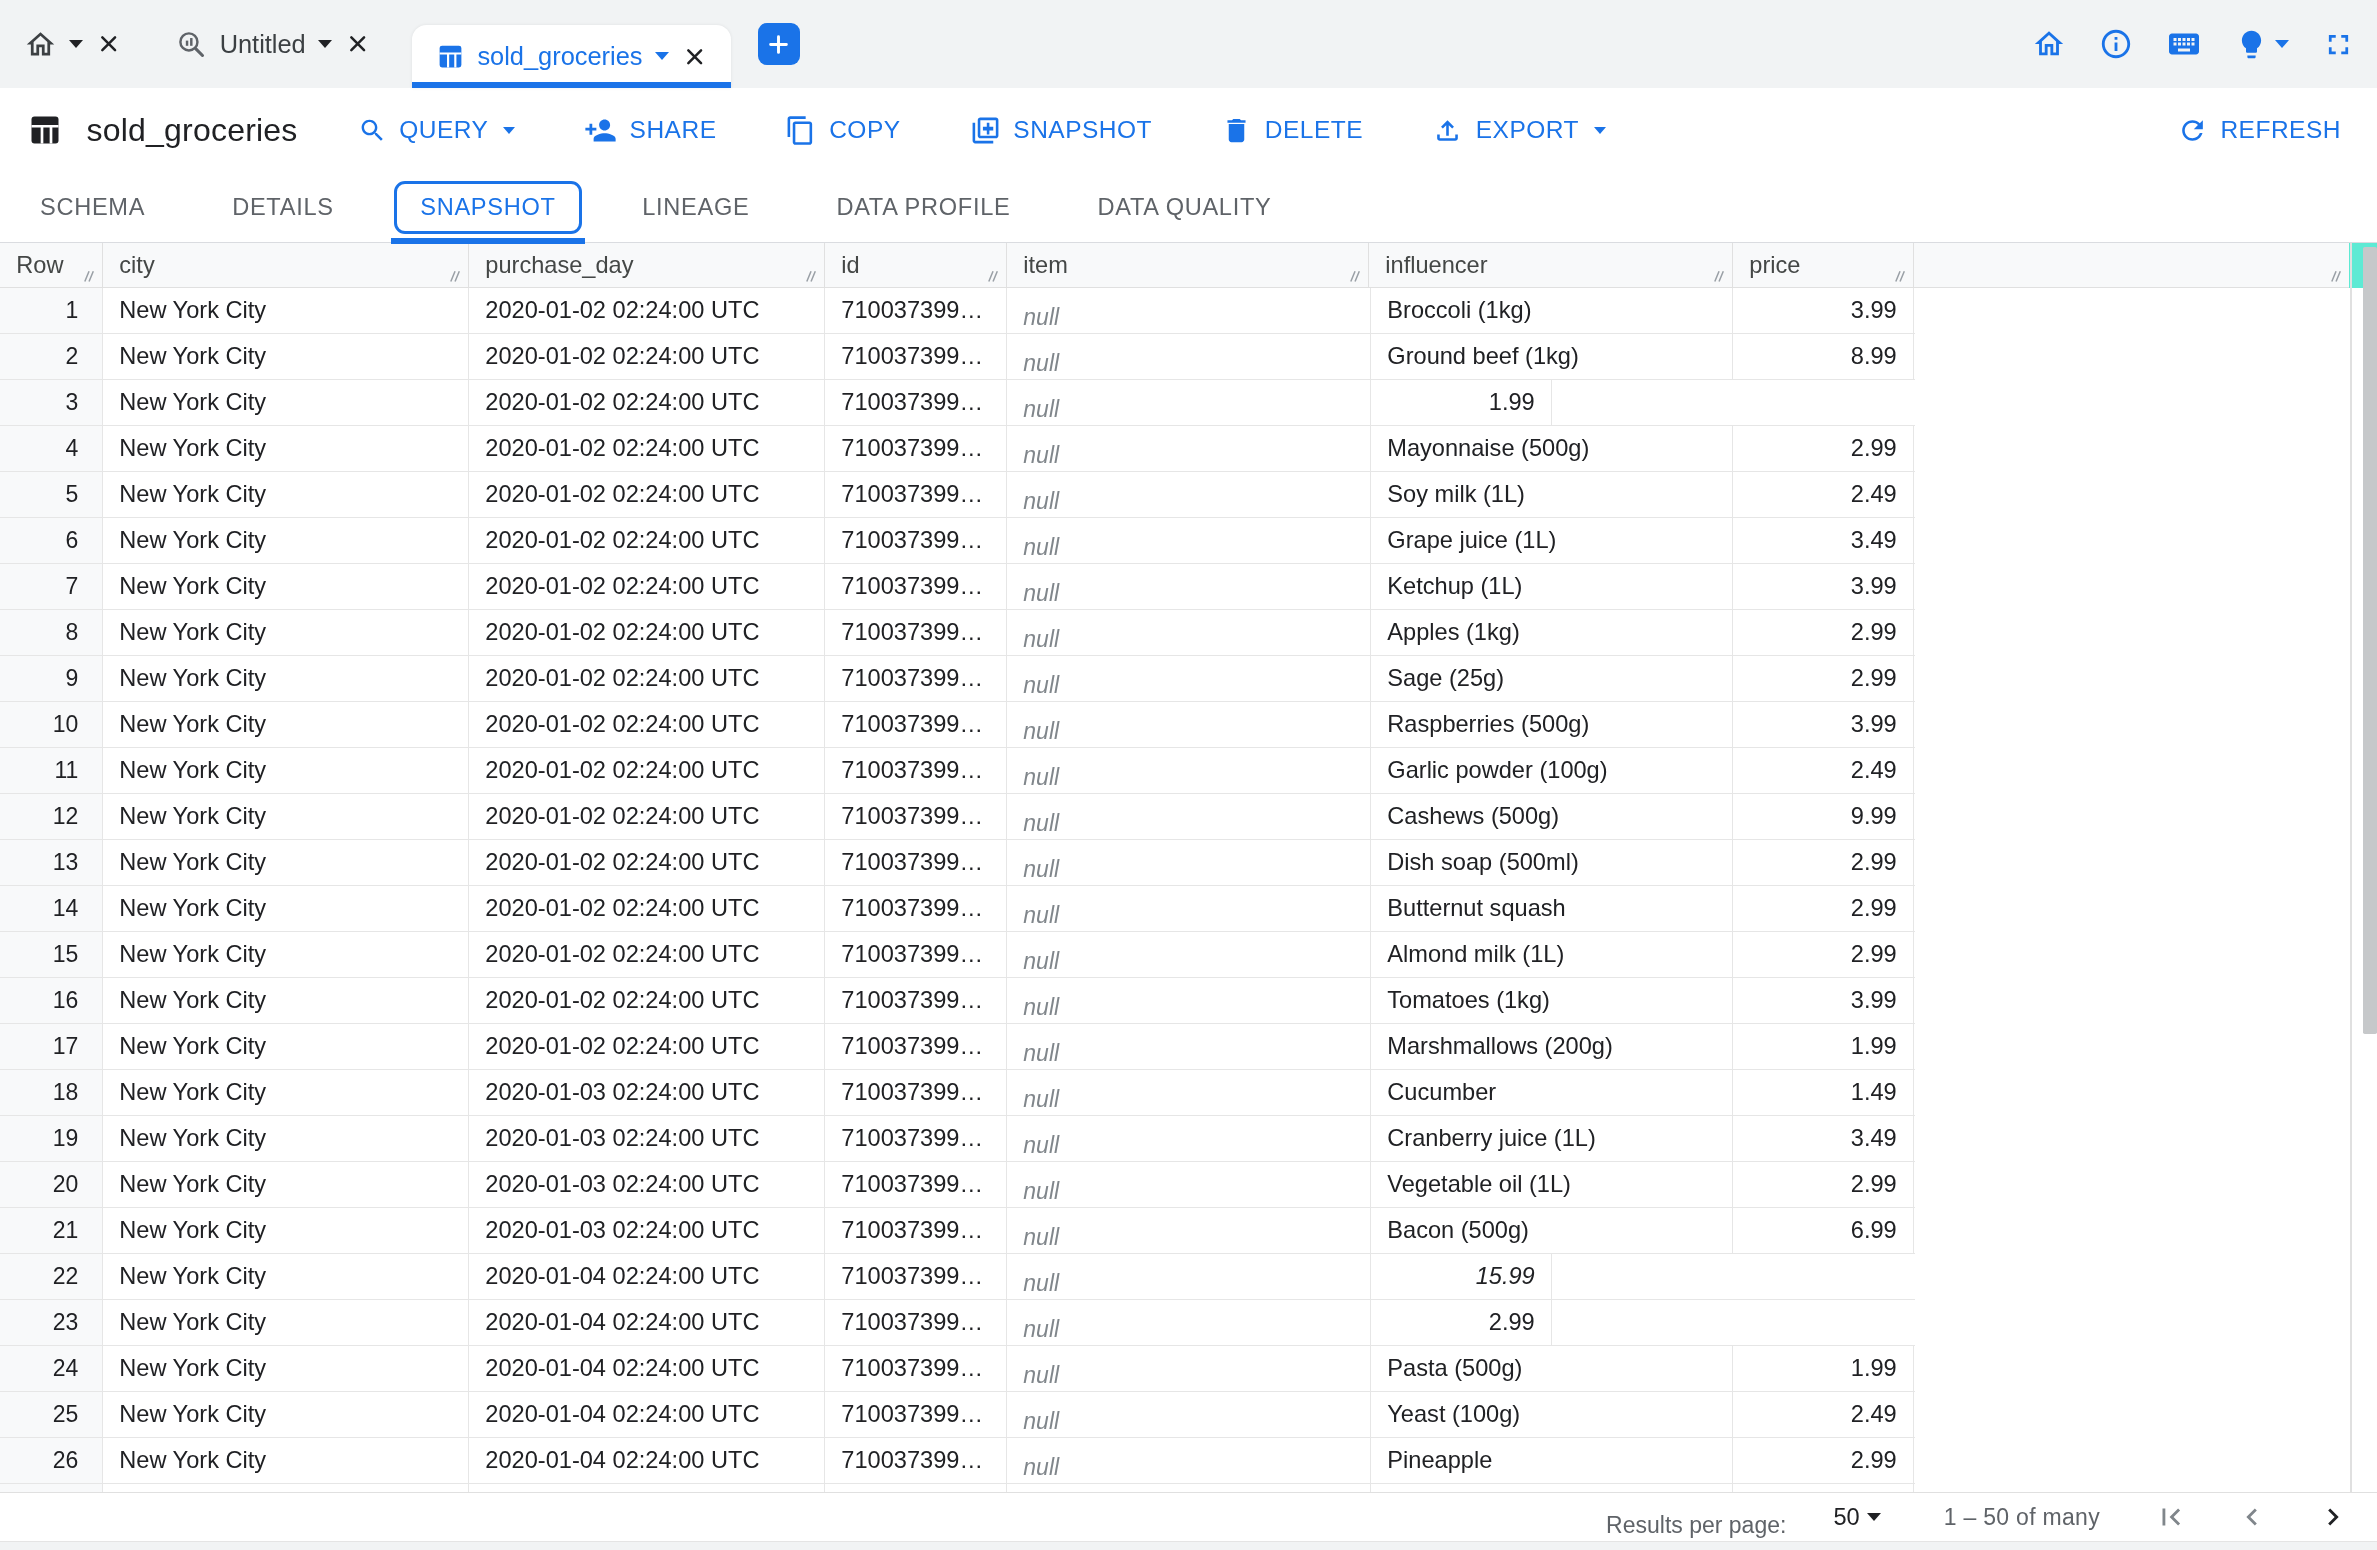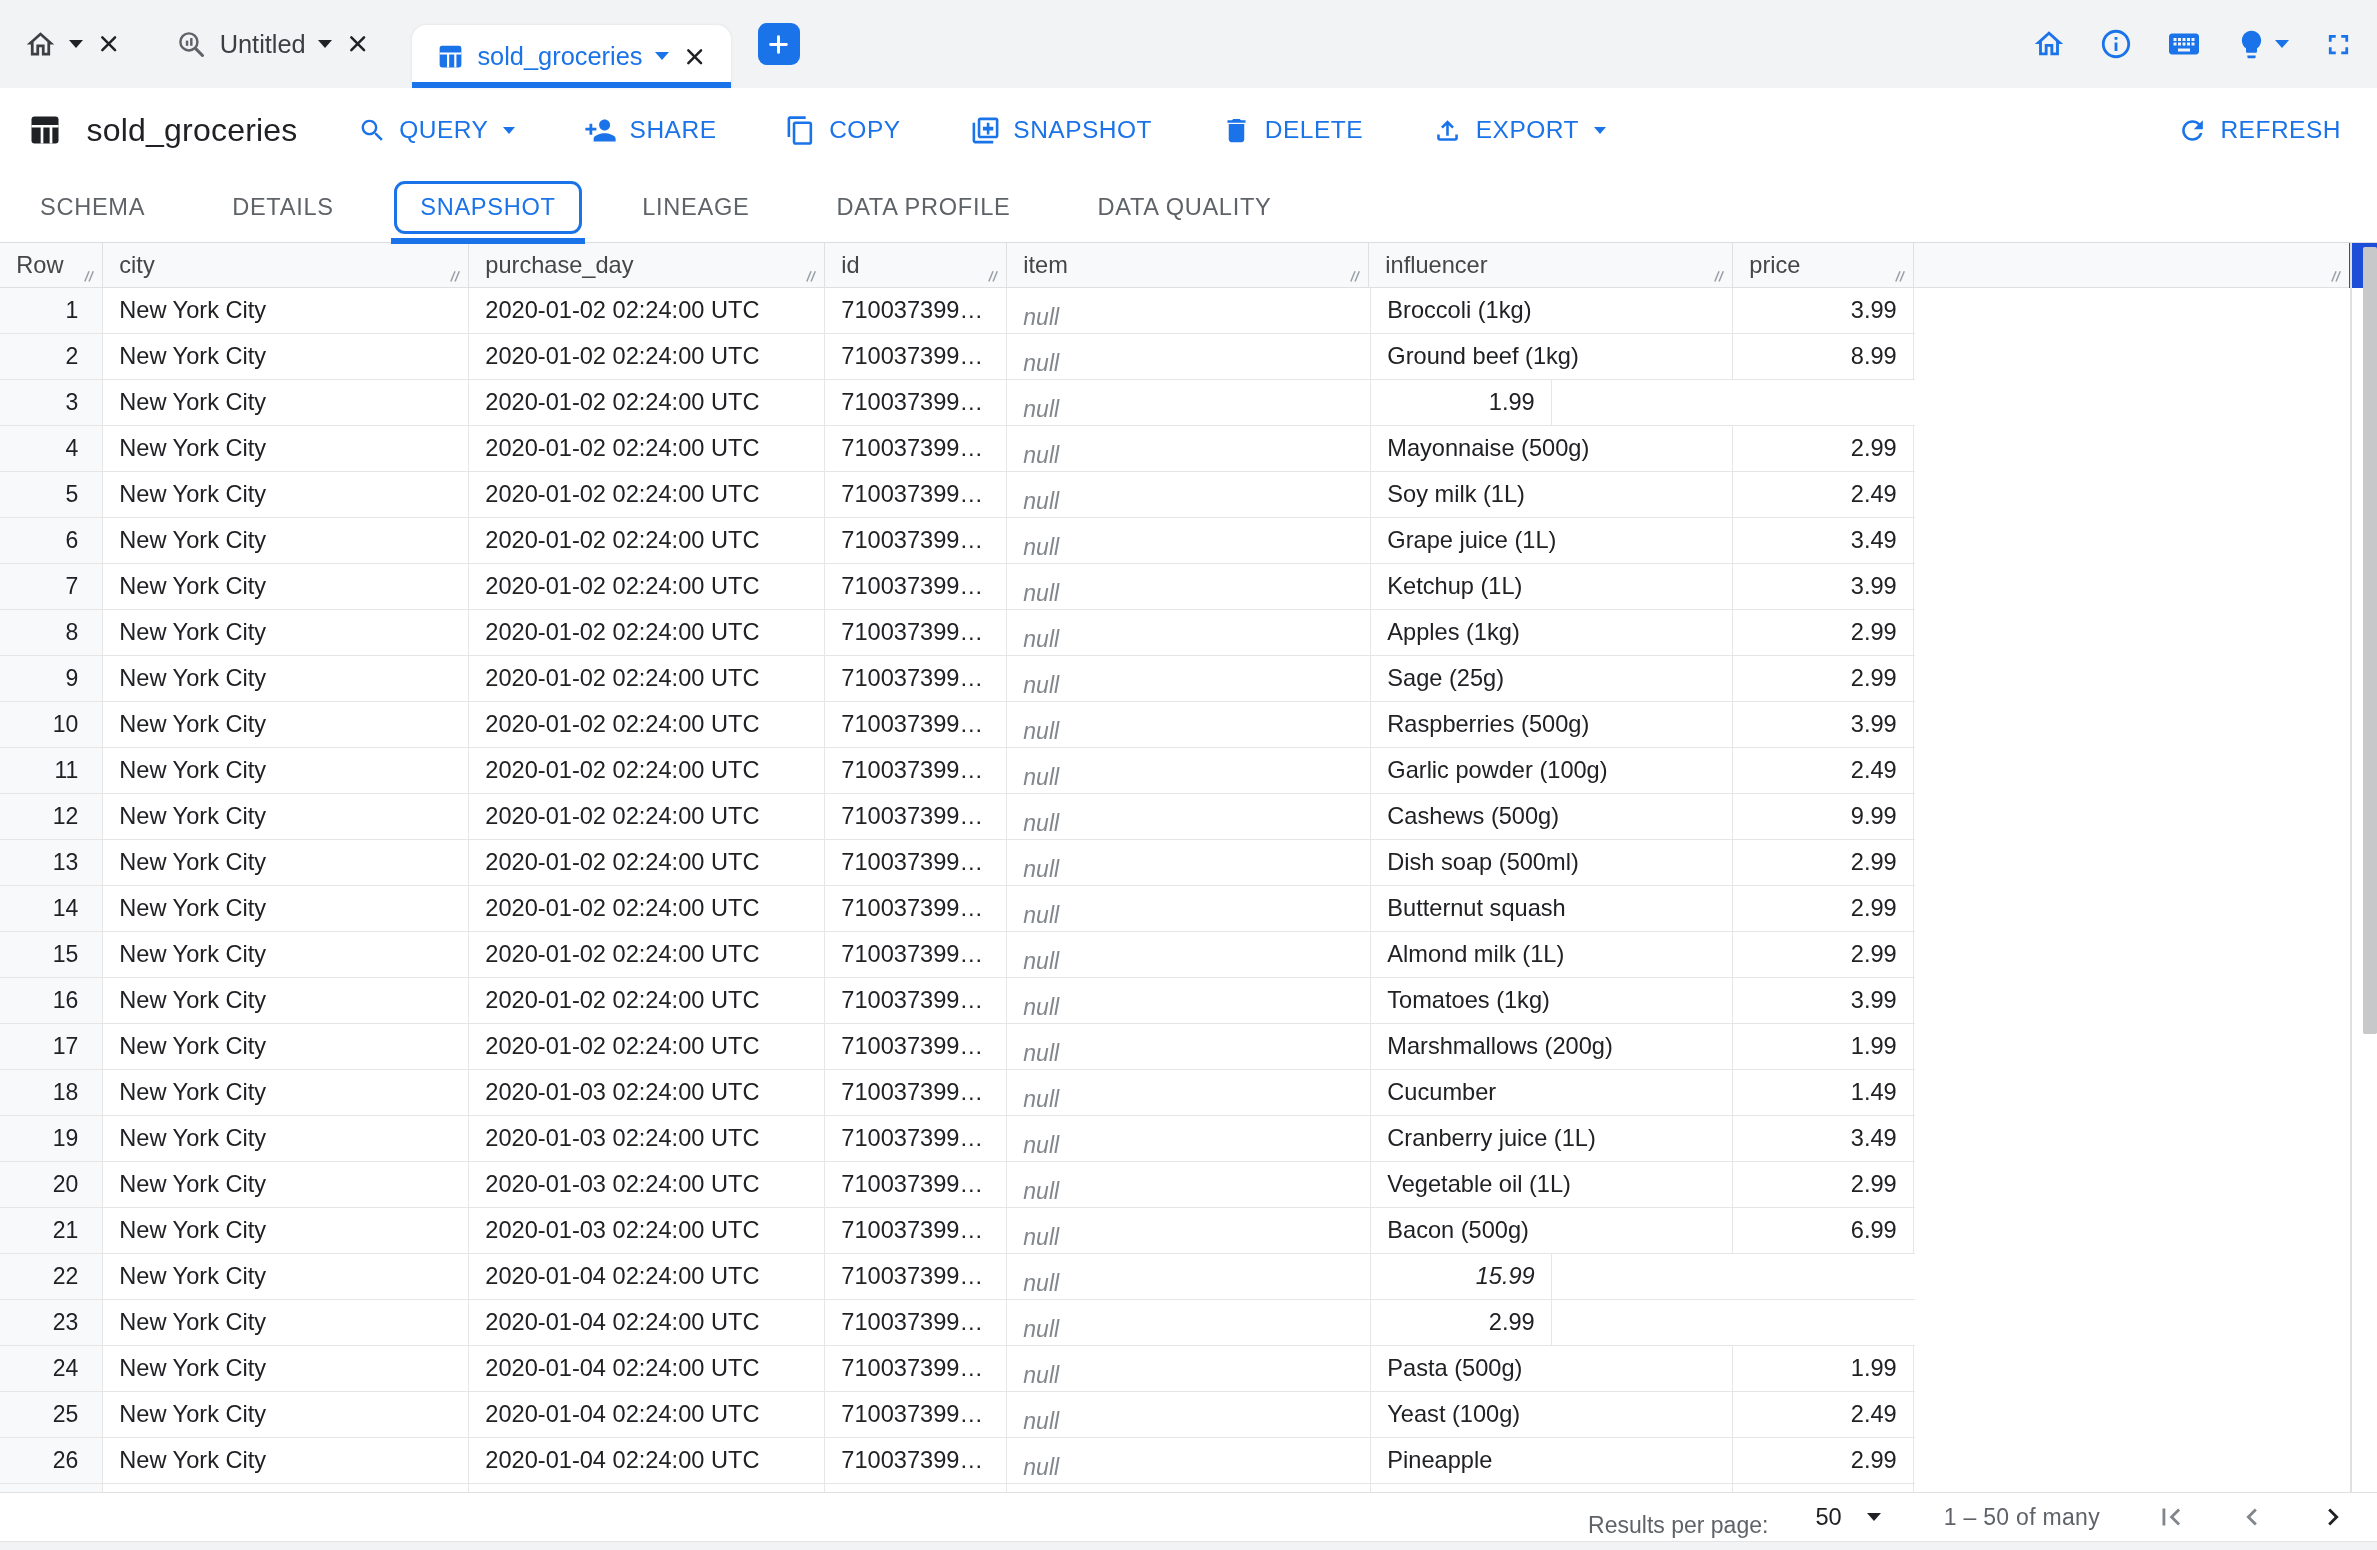--- a/index.html
+++ b/index.html
@@ -34,39 +34,39 @@
   .ab-btn .caret { border-top-width: 7.3px; border-left-width: 6.3px; border-right-width: 6.3px; margin-left: 1.8px; }
   .ab-refresh { margin-left: auto; }
 
   
   .tabnav { height: 71px; flex: none; background: #fff; display: flex; align-items: center; padding-left: 40px; gap: 87px; border-bottom: 1.8px solid #dadce0; position: relative; }
   .nav-tab { font-size: 23.6px; font-weight: 500; letter-spacing: 0.7px; color: #5f6368; cursor: pointer; white-space: nowrap; }
   .nav-tab.active { position: relative; color: #1a73e8; border: 3.6px solid #1a73e8; border-radius: 11px; padding: 10px 23.6px; margin: 0 -27px; }
   .nav-tab.active::after { content: ""; position: absolute; left: -5.4px; right: -5.4px; bottom: -13.6px; height: 6.3px; background: #1a73e8; z-index: 2; }
 
   
-  .thead { height: 45px; flex: none; display: flex; background: #1d4ed8; }
+  .thead { height: 45px; flex: none; display: flex; background: #5eead4; }
   .hcell { position: relative; height: 45px; background: #f8f9fa; border-right: 1.8px solid #e0e0e0; border-bottom: 1.8px solid #e0e0e0; display: flex; align-items: center; padding-left: 16.3px; font-size: 23.6px; color: #444746; }
   .hcell.col-filler { border-right: none; }
   .handle { position: absolute; right: 7.3px; bottom: 2.7px; color: #9aa0a6; line-height: 0; }
   .tbody { flex: none; height: 1204px; overflow: hidden; background: #fff; }
   .trow { display: flex; width: 1915px; height: 46px; border-bottom: 1.8px solid #e6e6e6; background: #fff; }
   .cell { border-right: 1.8px solid #e6e6e6; display: flex; align-items: center; padding-left: 16.3px; font-size: 23.6px; color: #202124; white-space: nowrap; overflow: hidden; }
   .cell.rownum { background: #f8f9fa; justify-content: flex-end; padding: 0 23.6px 0 0; font-size: 23px; color: #202124; }
   .cell.num { justify-content: flex-end; padding: 0 16.3px 0 0; }
   .cell .nulltext { font-style: italic; color: #80868b; font-size: 23px; margin-top: 14px; }
 
   
   .col-divider { position: absolute; left: 2350px; top: 243px; width: 1.8px; height: 1249px; background: #e0e0e0; }
   .vscroll-thumb { position: absolute; left: 2363px; top: 247px; width: 13.6px; height: 787px; background: #c6c8ca; border-radius: 1.8px; }
 
   
   .pagination { height: 49px; flex: none; border-top: 1.8px solid #e0e0e0; background: #fff; display: flex; align-items: center; justify-content: flex-end; padding-right: 27px; }
   .pg-label { font-size: 23px; color: #5f6368; margin-top: 16px; }
-  .pg-size { display: flex; align-items: center; gap: 25px; margin-left: 47px; color: #202124; font-size: 23.6px; cursor: pointer; }
+  .pg-size { display: flex; align-items: center; gap: 7px; margin-left: 47px; color: #202124; font-size: 23.6px; cursor: pointer; }
   .pg-size .caret { border-top-width: 8.2px; }
   .pg-range { font-size: 23px; color: #5f6368; margin-left: 63px; letter-spacing: 0.3px; }
   .pg-nav { display: flex; align-items: center; margin-left: 54px; gap: 47px; }
   .pg-btn { display: flex; align-items: center; justify-content: center; background: none; border: none; cursor: pointer; }
   .pg-btn.disabled { color: #80868b; }
   .pg-btn.enabled { color: #202124; }
 
   .bottomstrip { height: 9px; flex: none; background: #f1f3f4; border-top: 1.8px solid #e4e4e4; }
 
   svg { display: block; }

